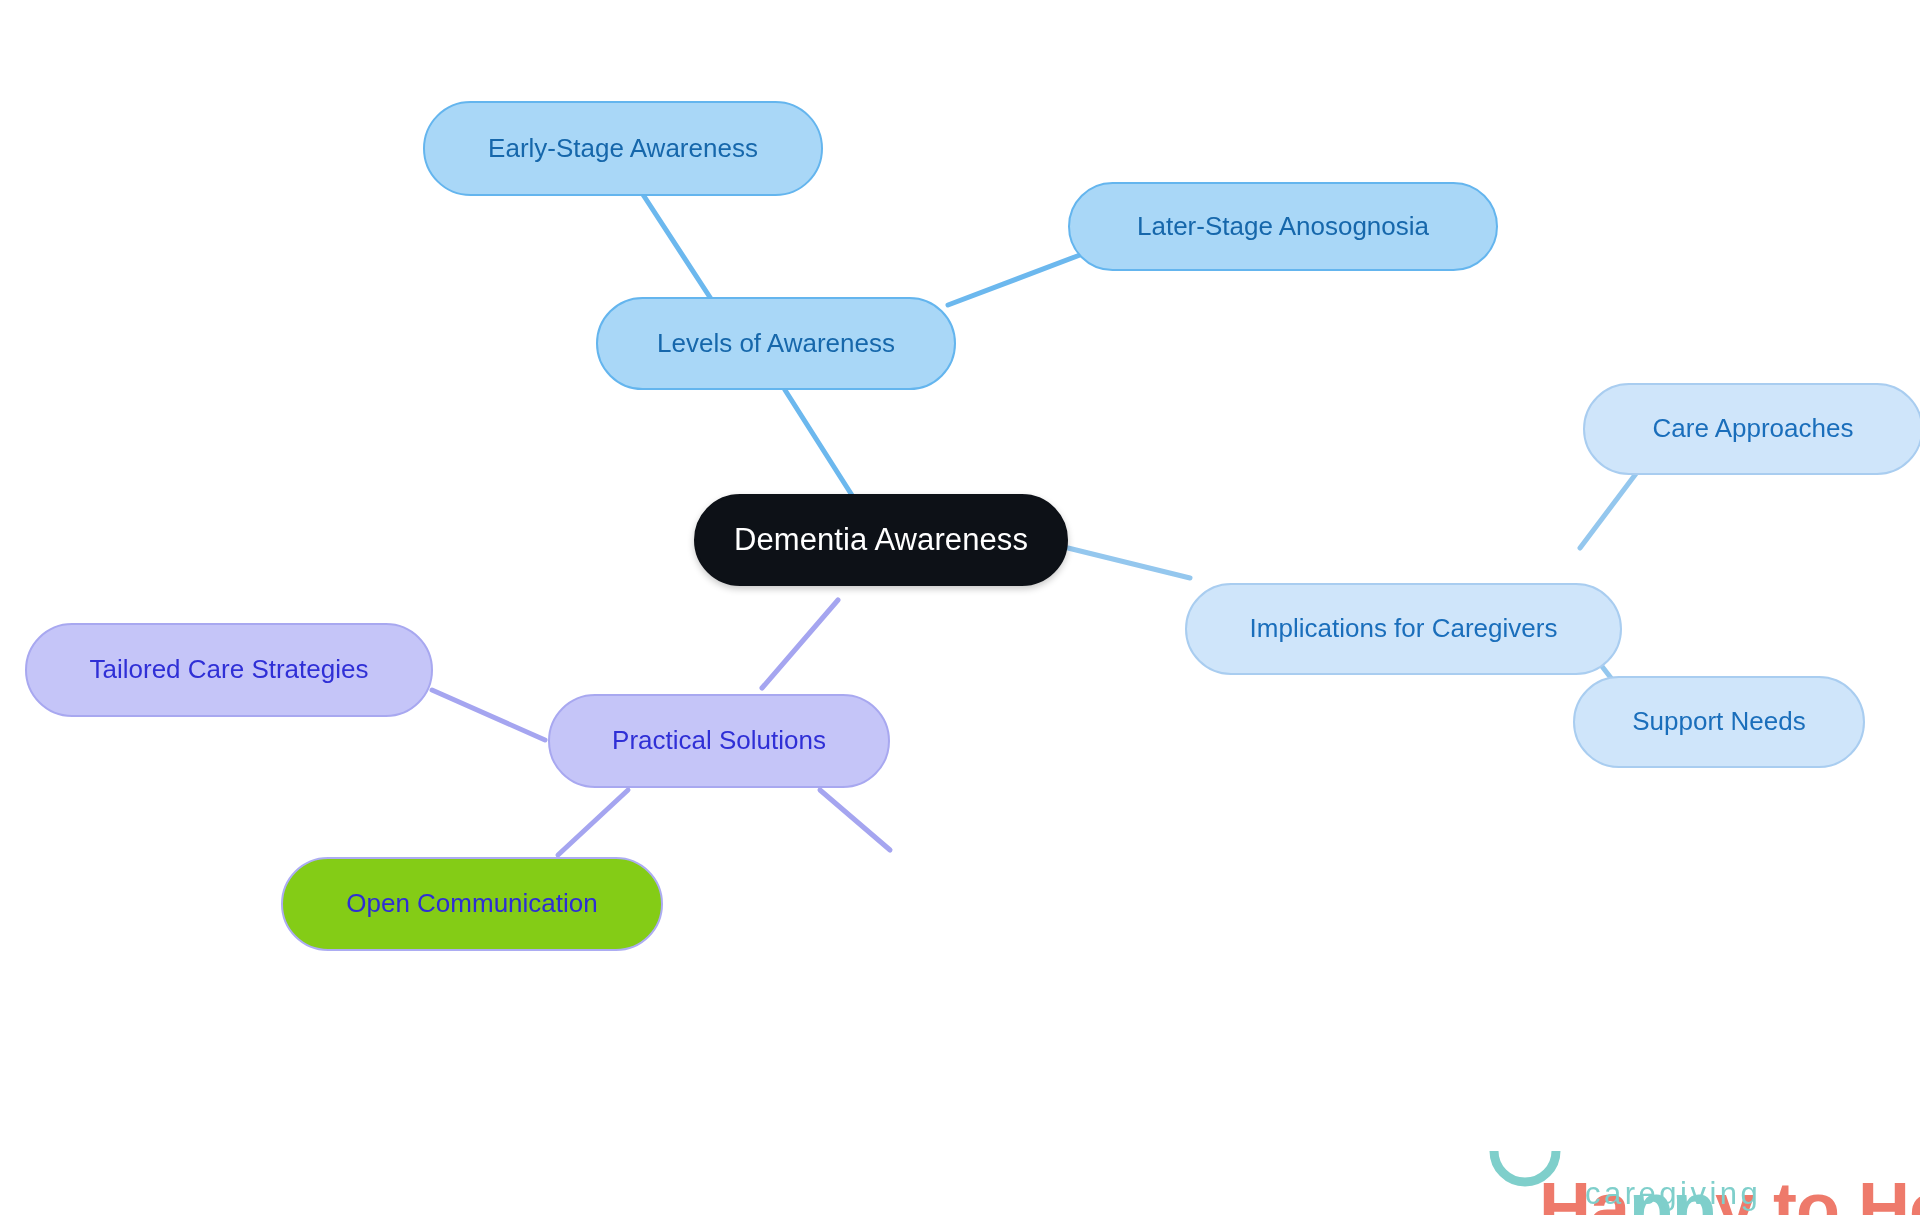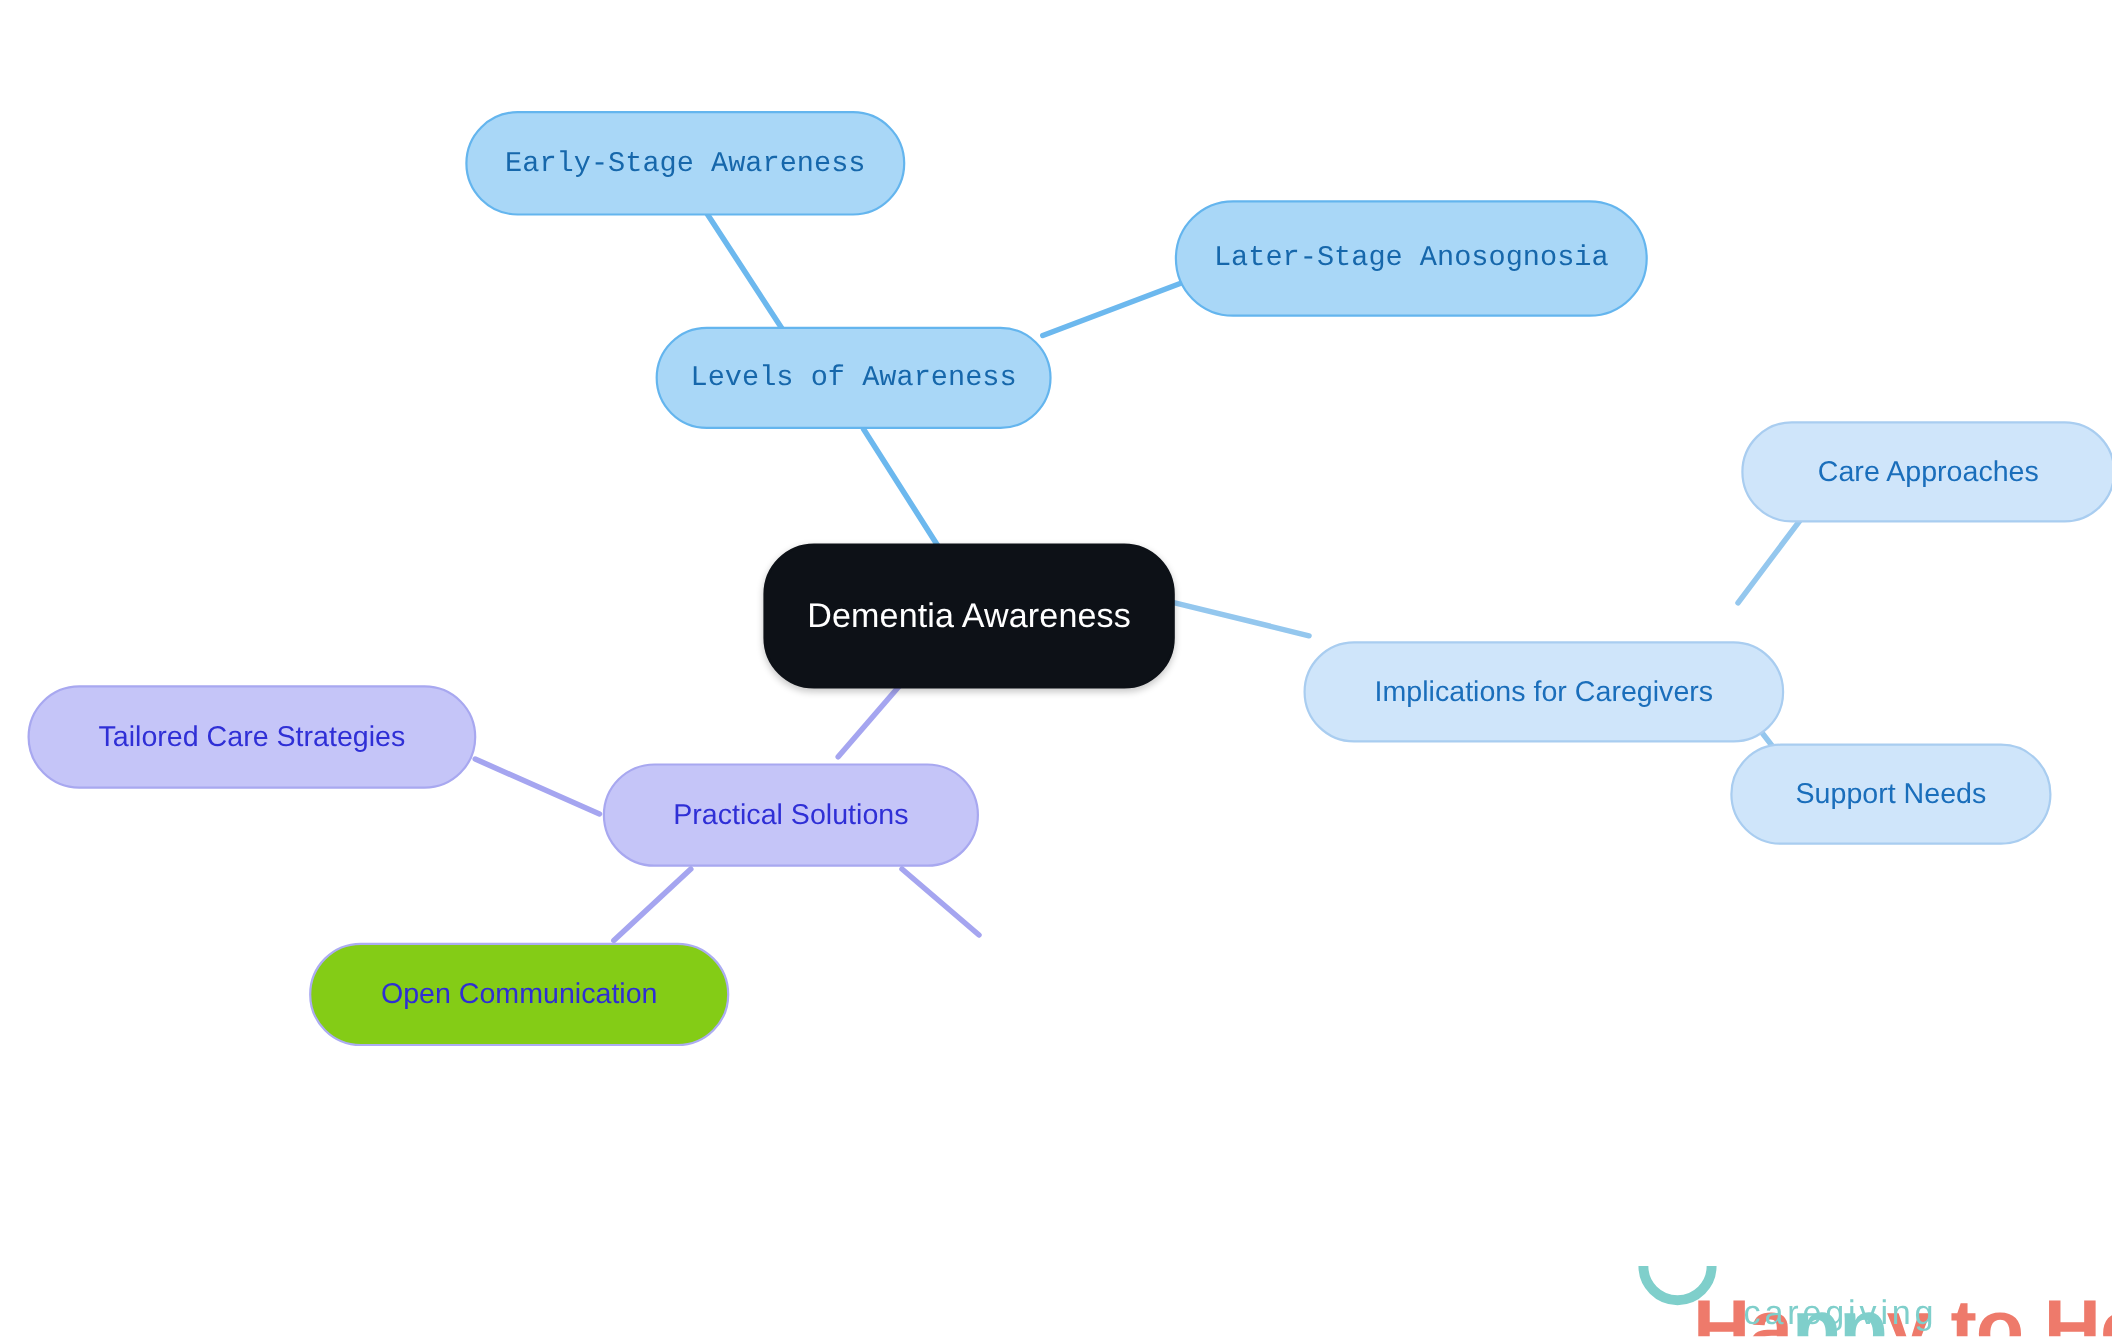--- a/index.html
+++ b/index.html
@@ -47,21 +47,20 @@
     color: #ffffff;
     border-radius: 46px;
     box-shadow: 0 3px 7px rgba(0,0,0,0.22);
     font-size: 31px;
     letter-spacing: 0.1px;
   }
   .node.blue-mid {
     background: #a9d7f7;
     border-color: #64b5ee;
     color: #1667ab;
-    font-family: Liberation Mono, monospace;
   }
   .node.blue-light {
     background: #cfe5fa;
     border-color: #a9cdf0;
     color: #1a6ebb;
   }
   .node.purple-mid {
     background: #c5c5f8;
     border-color: #a8a8f0;
     color: #2f2fd6;
@@ -114,25 +113,25 @@
 
     <line x1="545" y1="740" x2="432" y2="690" stroke="#a5a5f0" stroke-width="5" stroke-linecap="round"></line>
 
     <line x1="628" y1="790" x2="558" y2="855" stroke="#a5a5f0" stroke-width="5" stroke-linecap="round"></line>
 
     <line x1="820" y1="790" x2="890" y2="850" stroke="#a5a5f0" stroke-width="5" stroke-linecap="round"></line>
   </svg>
 
   <div class="node blue-mid" style="left:423px; top:101px; width:400px; height:95px; font-size:26px;">Early-Stage Awareness</div>
 
-  <div class="node blue-mid" style="left:1068px; top:182px; width:430px; height:106px; font-size:26px;">Later-Stage Anosognosia</div>
+  <div class="node blue-mid" style="left:1068px; top:182px; width:430px; height:89px; font-size:26px;">Later-Stage Anosognosia</div>
 
   <div class="node blue-mid" style="left:596px; top:297px; width:360px; height:93px; font-size:26px;">Levels of Awareness</div>
 
-  <div class="node root" style="left:694px; top:494px; width:374px; height:132px;">Dementia Awareness</div>
+  <div class="node root" style="left:694px; top:494px; width:374px; height:92px;">Dementia Awareness</div>
 
   <div class="node blue-light" style="left:1583px; top:383px; width:340px; height:92px; font-size:26px;">Care Approaches</div>
 
   <div class="node blue-light" style="left:1185px; top:537px; width:437px; height:92px; font-size:26px;margin-top:46px;">Implications for Caregivers</div>
 
   <div class="node blue-light" style="left:1573px; top:676px; width:292px; height:92px; font-size:26px;">Support Needs</div>
 
   <div class="node purple-mid" style="left:548px; top:694px; width:342px; height:94px; font-size:26px;">Practical Solutions</div>
 
   <div class="node purple-mid" style="left:25px; top:623px; width:408px; height:94px; font-size:26px;">Tailored Care Strategies</div>

